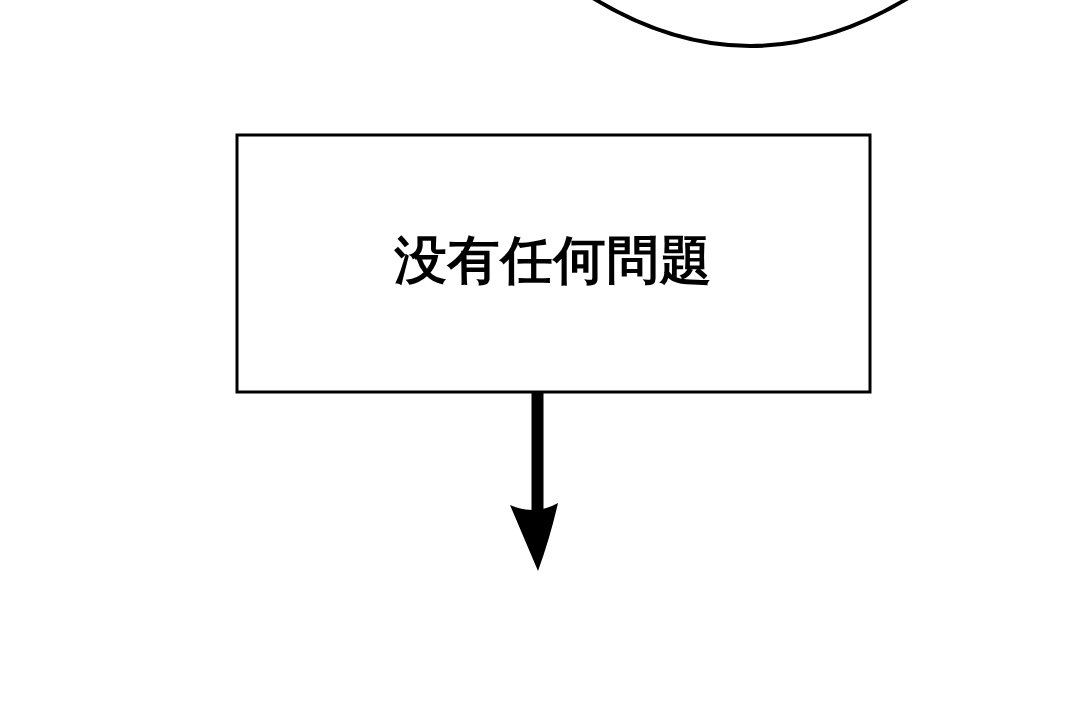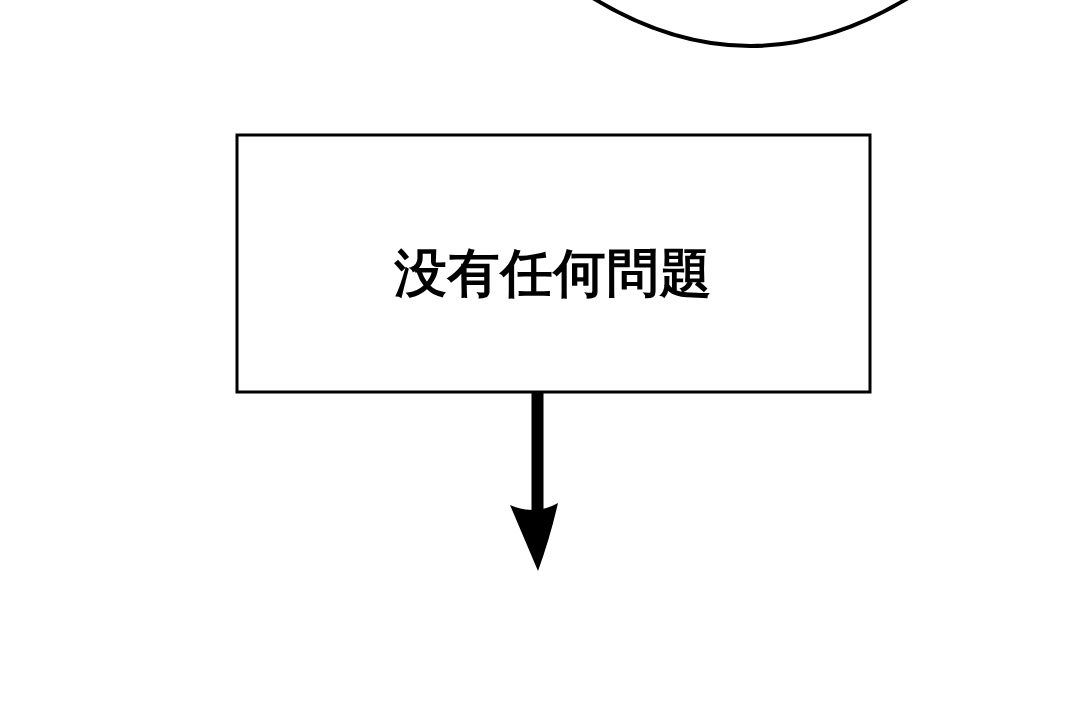--- a/index.html
+++ b/index.html
@@ -19,21 +19,21 @@
     position: absolute;
     left: 0;
     top: 0;
     width: 1080px;
     height: 720px;
     display: block;
   }
   .node-label-box {
     position: absolute;
     left: 237px;
-    top: 144px;
+    top: 131px;
     width: 633px;
     height: 257px;
     display: flex;
     align-items: center;
     justify-content: center;
     pointer-events: none;
   }
   .node-label {
     font-size: 52px;
     font-weight: bold;

